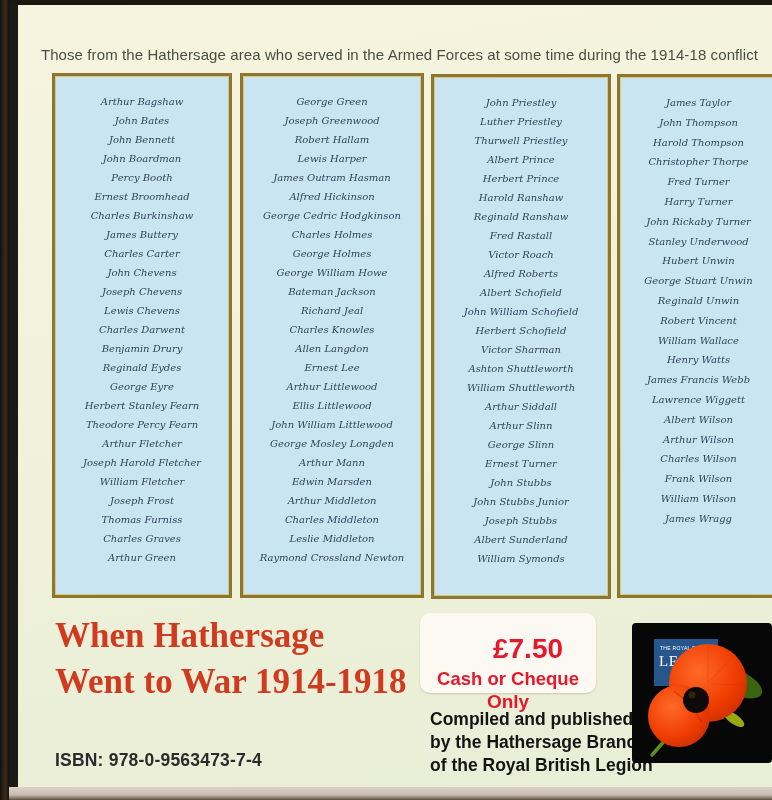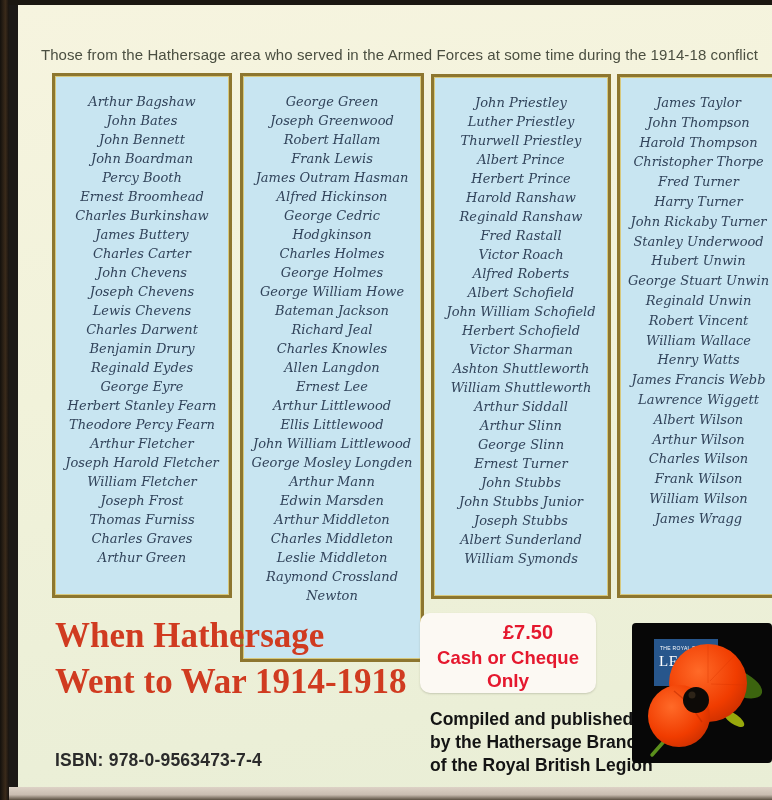--- a/index.html
+++ b/index.html
@@ -23,42 +23,42 @@
     font-size:15px;color:#4b4f41;letter-spacing:0.1px;
   }
 
   .roll-box{
     position:absolute;box-sizing:border-box;
     border:3px solid #8d762f;
     box-shadow:inset 0 0 0 1px #d7c87c;
     background:#c8e5f1;
   }
   .b1{left:34px;top:68px;width:180px;height:525px;}
-  .b2{left:222px;top:68px;width:184px;height:589px;}
+  .b2{left:222px;top:68px;width:184px;height:525px;}
   .b3{left:413px;top:69px;width:180px;height:525px;}
   .b4{left:599px;top:69px;width:163px;height:524px;}
   .names{
     padding-top:16px;text-align:center;
     font-family:"DejaVu Serif",serif;font-style:italic;
-    font-size:13px;line-height:19px;color:#31435a;
+    font-size:10px;line-height:19px;color:#31435a;
   }
   .b4 .names{line-height:19.8px;}
 
   .title{
     position:absolute;left:37px;top:597px;
     font-family:"Liberation Serif",serif;font-weight:bold;
     font-size:35px;line-height:46px;color:#d03b20;margin-top:11px;
   }
 
   .sticker{
     position:absolute;left:402px;top:608px;width:176px;height:80px;
     background:#fcf9f3;border-radius:10px;text-align:center;
     color:#e5182e;font-weight:bold;box-shadow:0 1px 2px rgba(90,90,70,0.25);
   }
-  .sticker .l1{font-size:20px;padding-top:8px;margin-left:40px;}
+  .sticker .l1{font-size:28px;padding-top:20px;margin-left:40px;}
   .sticker .l2{font-size:18.5px;margin-top:3px;}
   .sticker .l3{font-size:19px;margin-top:1px;}
 
   .publisher{
     position:absolute;left:412px;top:703px;
     font-size:17.5px;font-weight:bold;color:#141414;line-height:23px;
   }
 
   .legion{
     position:absolute;left:614px;top:618px;width:140px;height:140px;
@@ -117,21 +117,21 @@
           <div>Thomas Furniss</div>
           <div>Charles Graves</div>
           <div>Arthur Green</div>
         </div>
     </div>
     <div class="roll-box b2">
       <div class="names">
           <div>George Green</div>
           <div>Joseph Greenwood</div>
           <div>Robert Hallam</div>
-          <div>Frank Lewis</div>
+          <div>Lewis Harper</div>
           <div>James Outram Hasman</div>
           <div>Alfred Hickinson</div>
           <div>George Cedric Hodgkinson</div>
           <div>Charles Holmes</div>
           <div>George Holmes</div>
           <div>George William Howe</div>
           <div>Bateman Jackson</div>
           <div>Richard Jeal</div>
           <div>Charles Knowles</div>
           <div>Allen Langdon</div>

